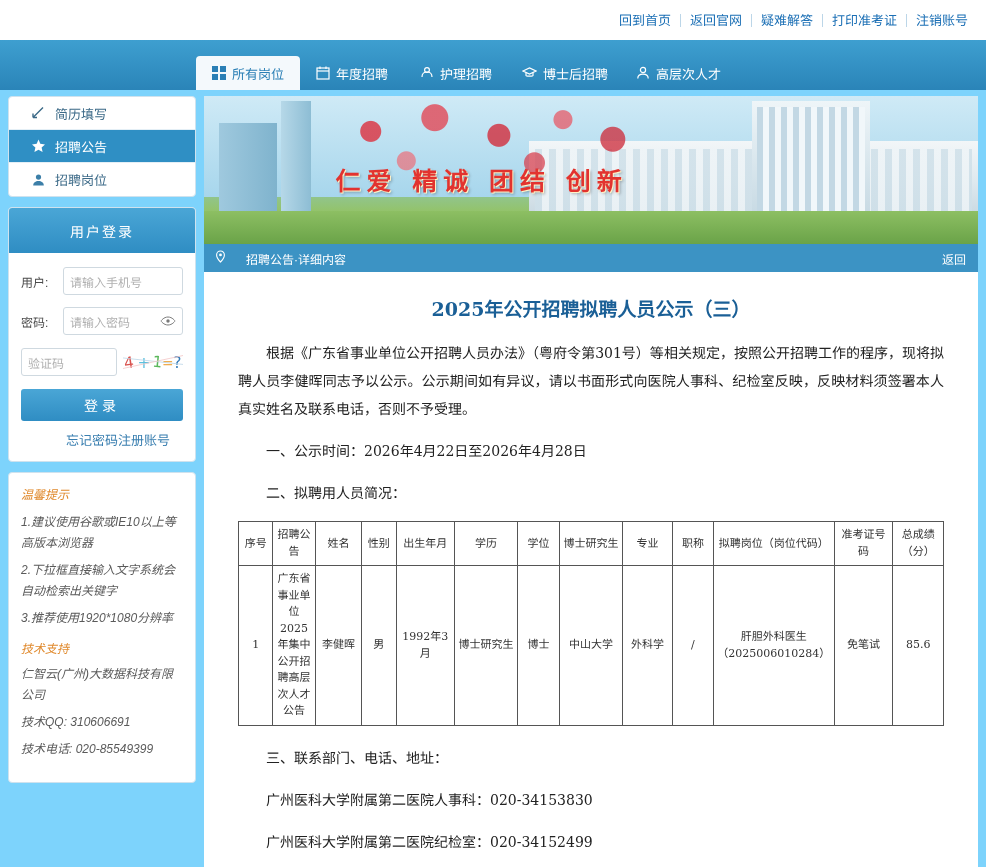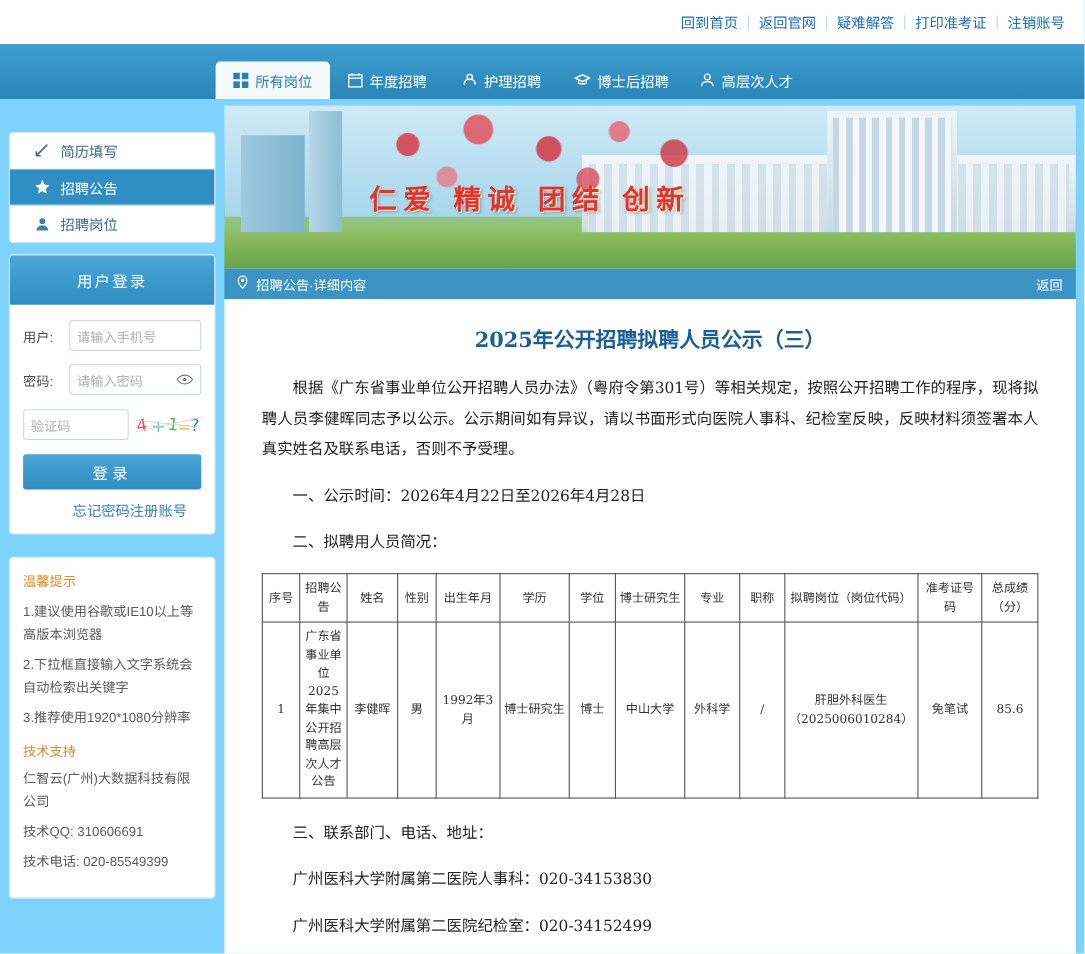--- a/index.html
+++ b/index.html
@@ -74,21 +74,20 @@
   }
   .sidebar { width: 188px; flex: 0 0 188px; }
   .content { flex: 1 1 auto; position: relative; }
 
   
   .menu {
     background: #ffffff;
     border: 1px solid #cfe2ee;
     border-radius: 4px;
     overflow: hidden;
-    margin-top: 24px;
   }
   .menu-item {
     height: 33px;
     display: flex;
     align-items: center;
     gap: 10px;
     padding-left: 46px;
     font-size: 13px;
     color: #3c6a88;
     border-bottom: 1px solid #e4eff6;
@@ -176,28 +175,29 @@
     display: flex;
     justify-content: center;
     margin-top: 9px;
     font-size: 13px;
     margin-left: 32px;
   }
   .login-links a { color: #3a7fb0; text-decoration: none; }
 
   
   .tips {
-    margin-top: 20px;
+    margin-top: 10px;
     background: #ffffff;
     border: 1px solid #cfe2ee;
     border-radius: 4px;
     padding: 12px 12px 16px 12px;
     font-size: 12px;
     line-height: 1.75;
     color: #5a5a5a;
+    font-style: italic;
   }
   .tips h4 {
     margin: 0 0 6px 0;
     font-size: 12px;
     font-weight: normal;
     color: #e08a2e;
   }
   .tips .sec-title {
     margin: 10px 0 4px 0;
     color: #e08a2e;
@@ -257,21 +257,21 @@
   .crumbbar {
     height: 28px;
     background: #3c93c4;
     display: flex;
     align-items: center;
     justify-content: space-between;
     padding: 0 12px 0 10px;
     color: #ffffff;
     font-size: 12px;
   }
-  .crumbbar .left { display: flex; align-items: center; gap: 6px; }
+  .crumbbar .left { display: flex; align-items: center; gap: 19px; }
   .crumbbar .back { cursor: pointer; }
 
   
   .article {
     background: #ffffff;
     padding: 16px 34px 24px 34px;
     min-height: 540px;
   }
   .art-title {
     text-align: center;

